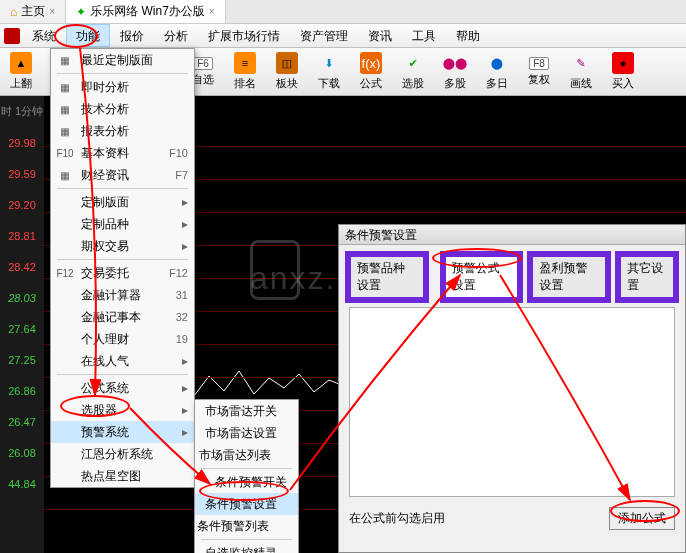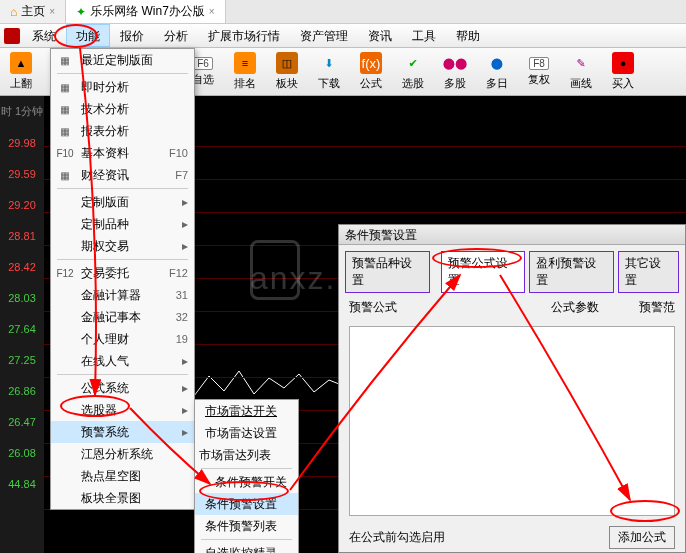--- a/index.html
+++ b/index.html
@@ -37,21 +37,21 @@
     .dd-sep { height: 1px; background: #ccc; margin: 2px 6px; }
     .dd-icon { position: absolute; left: 6px; width: 16px; height: 16px; font-size: 10px; color: #555; display: flex; align-items: center; justify-content: center; }
     .dd-short { margin-left: auto; color: #666; font-size: 11px; }
     .dd-arrow { margin-left: auto; color: #666; }
     
     .submenu { position: absolute; left: 194px; top: 399px; width: 105px; background: #f8f8f8; border: 1px solid #999; box-shadow: 2px 2px 6px rgba(0,0,0,.3); z-index: 101; }
     
     .dialog { position: absolute; left: 338px; top: 224px; width: 348px; height: 329px; background: #f0f0f0; border: 1px solid #888; box-shadow: 3px 3px 10px rgba(0,0,0,.4); z-index: 200; }
     .dlg-title { height: 20px; background: linear-gradient(#eee, #d8d8d8); padding: 2px 6px; font-size: 12px; border-bottom: 1px solid #aaa; }
     .dlg-tabs { display: flex; gap: 4px; padding: 6px 6px 0; font-size: 12px; }
-    .dlg-tab { padding: 3px 6px; border: 1px solid #6d28d9; background: #e8e8e8; cursor: pointer; }
+    .dlg-tab { padding: 3px 6px; border: 6px solid #6d28d9; background: #e8e8e8; cursor: pointer; }
     .dlg-tab.active { background: #fff; margin-left: 7px; }
     .dlg-row { display: flex; gap: 40px; padding: 6px 10px; font-size: 12px; }
     .dlg-list { margin: 4px 10px; height: 190px; background: #fff; border: 1px solid #aaa; }
     .dlg-bottom { display: flex; justify-content: space-between; align-items: center; padding: 6px 10px; font-size: 12px; gap: 12px; }
     .dlg-btn { padding: 2px 8px; border: 1px solid #888; background: #f0f0f0; cursor: pointer; font-size: 12px; }
     
     .red-oval { position: absolute; border: 2px solid #f00; border-radius: 50%; z-index: 300; pointer-events: none; }
     svg.annot { position: absolute; left: 0; top: 0; z-index: 299; pointer-events: none; }
     .watermark { position: absolute; left: 250px; top: 260px; font-size: 32px; color: rgba(200,200,200,.25); z-index: 50; font-family: Arial; letter-spacing: 2px; }
     .wm-icon { position: absolute; left: 250px; top: 240px; width: 50px; height: 60px; border: 3px solid rgba(200,200,200,.25); border-radius: 8px; z-index: 50; }
@@ -137,21 +137,21 @@
 </div>
 
 <div class="sidebar">
   <div class="sb-row sb-time"><span>时</span>&nbsp;<span>1分钟</span></div>
   <div id="price-list">
       <div class="sb-row" style="color: rgb(255, 68, 68);">29.98</div>
       <div class="sb-row" style="color: rgb(255, 68, 68);">29.59</div>
       <div class="sb-row" style="color: rgb(255, 68, 68);">29.20</div>
       <div class="sb-row" style="color: rgb(255, 68, 68);">28.81</div>
       <div class="sb-row" style="color: rgb(255, 68, 68);">28.42</div>
-      <div class="sb-row" style="color: rgb(68, 204, 68);">28.03</div>
+      <div class="sb-row" style="color: rgb(68, 204, 68); font-style: italic;">28.03</div>
       <div class="sb-row" style="color: rgb(68, 204, 68);">27.64</div>
       <div class="sb-row" style="color: rgb(68, 204, 68);">27.25</div>
       <div class="sb-row" style="color: rgb(68, 204, 68);">26.86</div>
       <div class="sb-row" style="color: rgb(68, 204, 68);">26.47</div>
       <div class="sb-row" style="color: rgb(68, 204, 68);">26.08</div>
       <div class="sb-row" style="color: rgb(68, 204, 68);">44.84</div>
     </div>
 </div>
 
 <div class="chart-area">
@@ -248,49 +248,41 @@
     <div class="dd-item hl">
       <span>预警系统</span>
       <span class="dd-arrow">▸</span>
     </div>
     <div class="dd-item">
       <span>江恩分析系统</span>
     </div>
     <div class="dd-item">
       <span>热点星空图</span>
     </div>
-    <div class="dd-item">
-      <span>板块全景图</span>
-    </div>
   </div>
 
 <div class="submenu" id="sub">
-    <div class="dd-item" style="padding-left: 10px; text-decoration: underline;">市场雷达开关</div>
+    <div class="dd-item" style="padding-left: 10px;">市场雷达开关</div>
     <div class="dd-item" style="padding-left: 10px;">市场雷达设置</div>
     <div class="dd-item" style="padding-left: 4px;">市场雷达列表</div>
     <div class="dd-sep"></div>
     <div class="dd-item" style="padding-left: 20px;">条件预警开关</div>
     <div class="dd-item hl" style="padding-left: 10px;">条件预警设置</div>
-    <div class="dd-item" style="padding-left: 10px;">条件预警列表</div>
+    <div class="dd-item" style="padding-left: 2px;">条件预警列表</div>
     <div class="dd-sep"></div>
     <div class="dd-item" style="padding-left: 10px;">自选监控精灵</div>
   </div>
 
 <div class="dialog">
   <div class="dlg-title">条件预警设置</div>
   <div class="dlg-tabs">
     <div class="dlg-tab">预警品种设置</div>
     <div class="dlg-tab active">预警公式设置</div>
     <div class="dlg-tab">盈利预警设置</div>
     <div class="dlg-tab">其它设置</div>
-  </div>
-  <div class="dlg-row">
-    <span>预警公式</span>
-    <span style="margin-left:auto">公式参数</span>
-    <span>预警范</span>
   </div>
   <div class="dlg-list"></div>
   <div class="dlg-bottom">
     <span>在公式前勾选启用</span>
     <button class="dlg-btn">添加公式</button>
   </div>
 </div>
 
 <div class="red-oval" style="left:54px;top:24px;width:44px;height:24px"></div>
 <div class="red-oval" style="left:60px;top:395px;width:70px;height:22px"></div>

